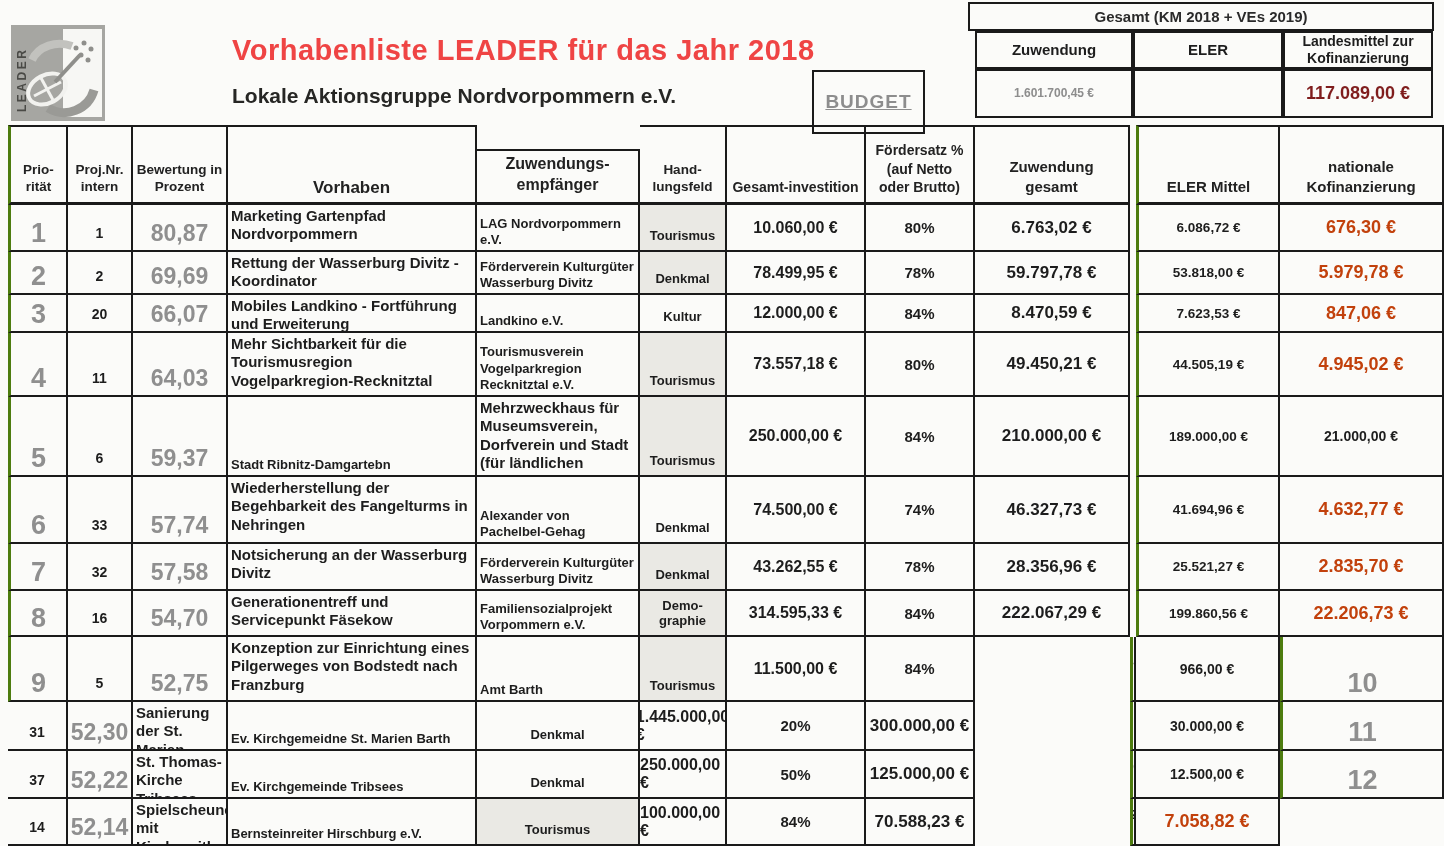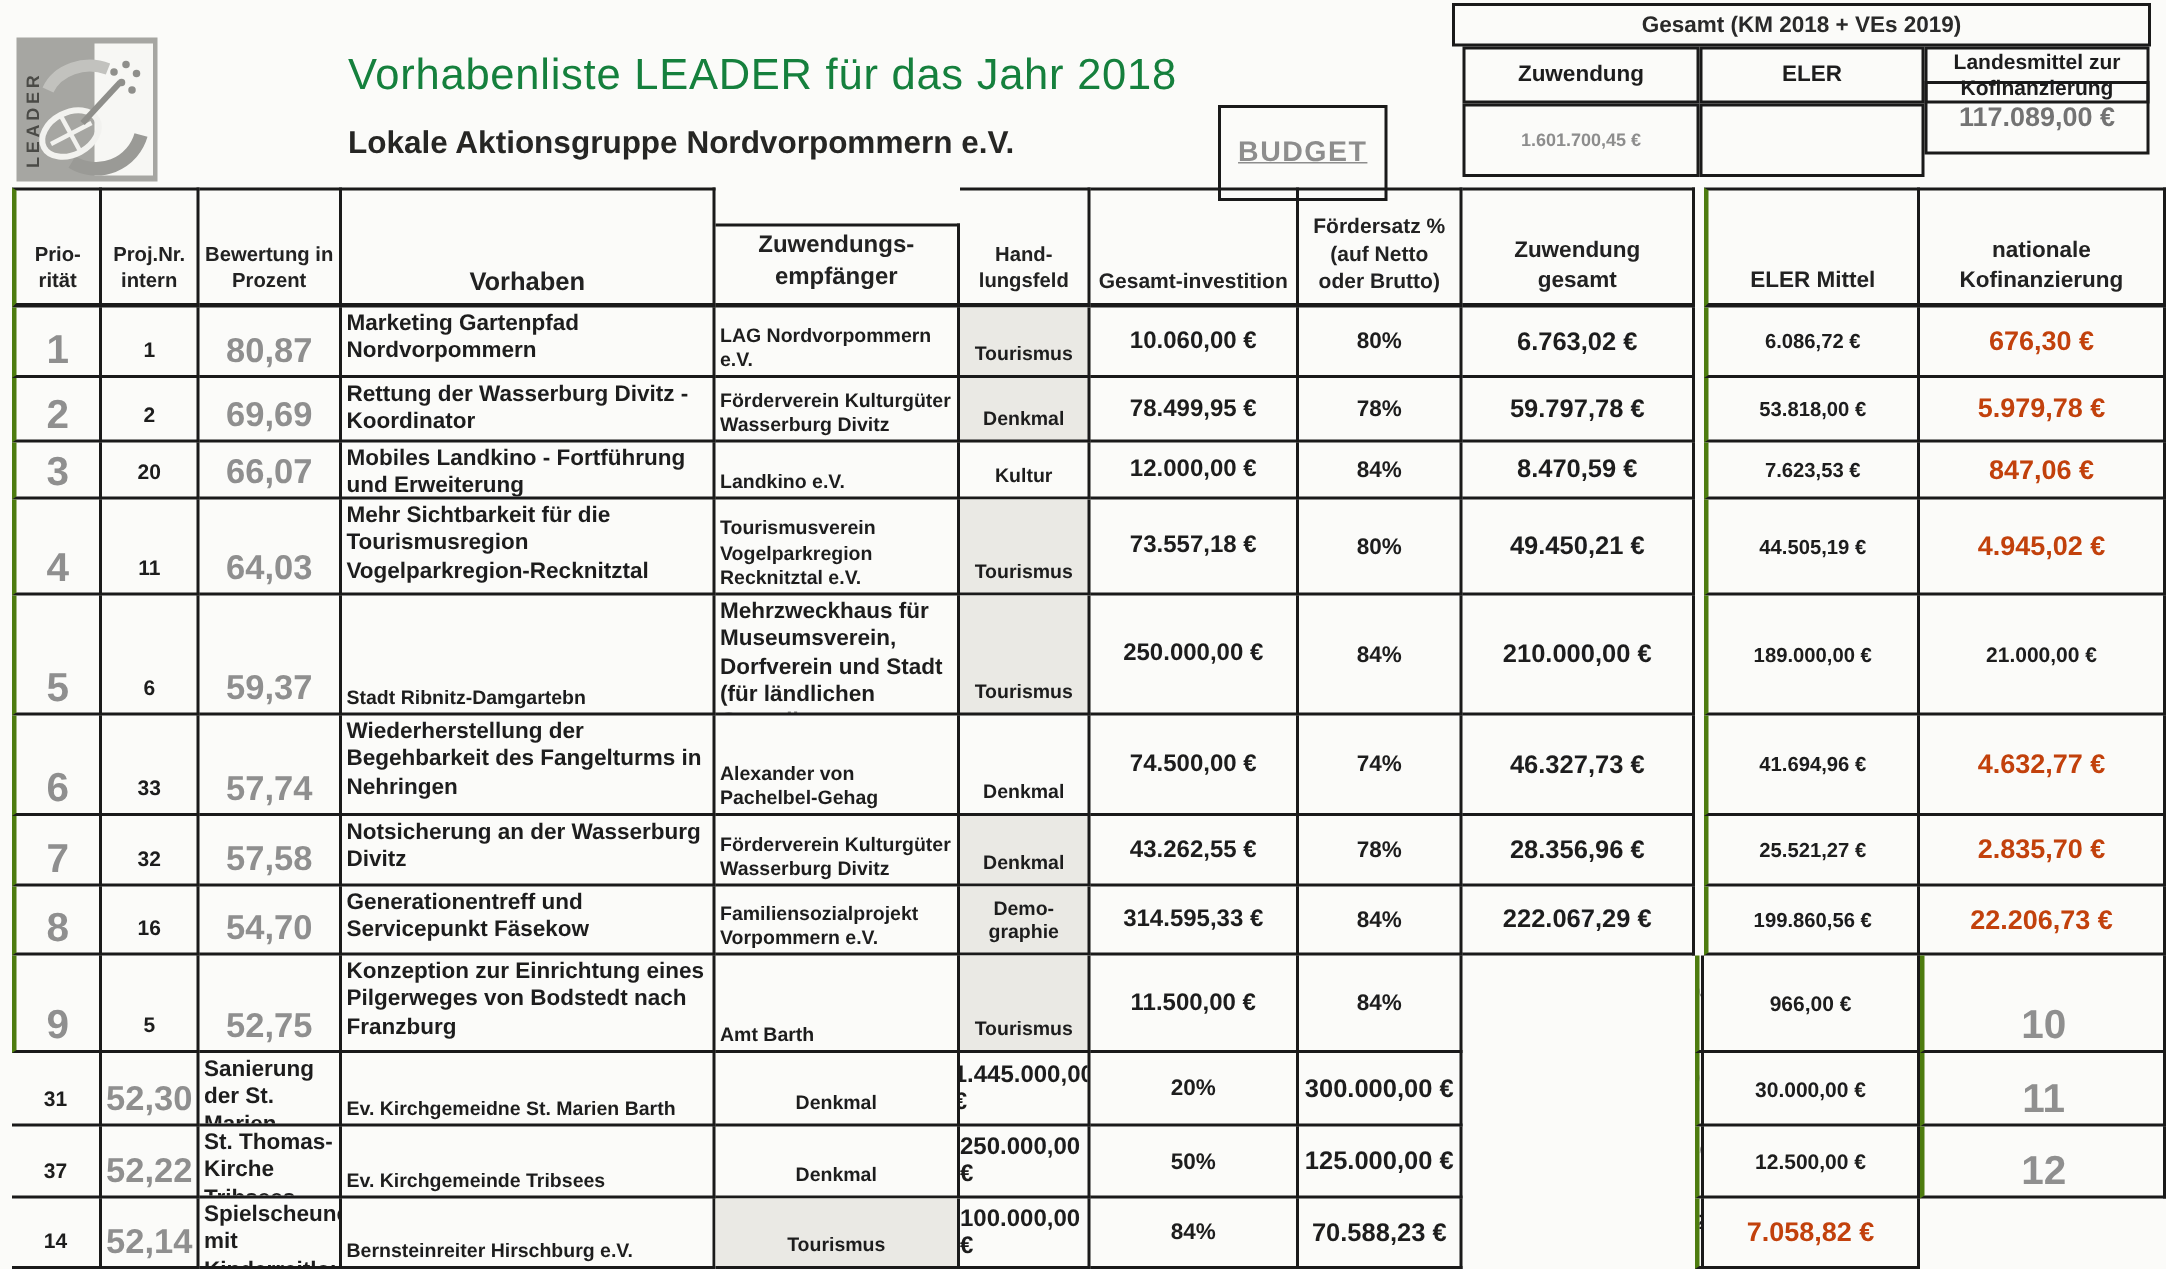--- a/index.html
+++ b/index.html
@@ -10,39 +10,39 @@
     color: #1d1d1d;
     position: relative;
     overflow: hidden;
   }
   .sheet { position:absolute; inset:0; }
 
   
   .logo { position:absolute; left:10px; top:24px; width:96px; height:98px; }
   .title {
     position:absolute; left:232px; top:34px;
-    font-size:29px; font-weight:normal; color:#15803d; letter-spacing:.5px;
+    font-size:29px; font-weight:bold; color:#ef4444; letter-spacing:.5px;
   }
   .subtitle {
     position:absolute; left:232px; top:84px;
     font-size:21px; font-weight:bold; color:#262624;
   }
   .box {
     position:absolute; border:2px solid #1a1a1a;
     display:flex; align-items:center; justify-content:center;
     text-align:center; font-weight:bold; line-height:1.2;
   }
   .gesamt-title   { left:968px;  top:2px;  width:466px; height:29px; font-size:15px; color:#2a2a2a; }
   .sub-zuwendung  { left:975px;  top:31px; width:158px; height:38px; font-size:15px; }
   .sub-eler       { left:1133px; top:31px; width:150px; height:38px; font-size:15px; }
   .sub-landes     { left:1283px; top:31px; width:150px; height:38px; font-size:14px; }
   .budget-box     { left:812px;  top:70px; width:113px; height:64px; font-size:19px; color:#8d8d8d; letter-spacing:1px;text-decoration:underline; }
   .val-zuwendung  { left:975px;  top:69px; width:158px; height:49px; font-size:12px; color:#8d8d8d; }
   .val-eler       { left:1133px; top:69px; width:150px; height:49px; font-size:18px; color:#8d8d8d; }
-  .val-landes     { left:1283px; top:54px; width:150px; height:49px; font-size:18px; color:#737373; }
+  .val-landes     { left:1283px; top:69px; width:150px; height:49px; font-size:18px; color:#7f1d1d; }
 
   
   #grid {
     position:absolute; left:8px; top:125px; width:1436px;
     display:grid;
     grid-template-columns: 60px 65px 95px 249px 163px 87px 139px 109px 155px 6px 144px 164px;
     grid-template-rows: 80px 47px 43px 38px 64px 80px 67px 47px 46px 65px 49px 48px 47px;
   }
   .cell {
     border-right:2px solid #1a1a1a;

